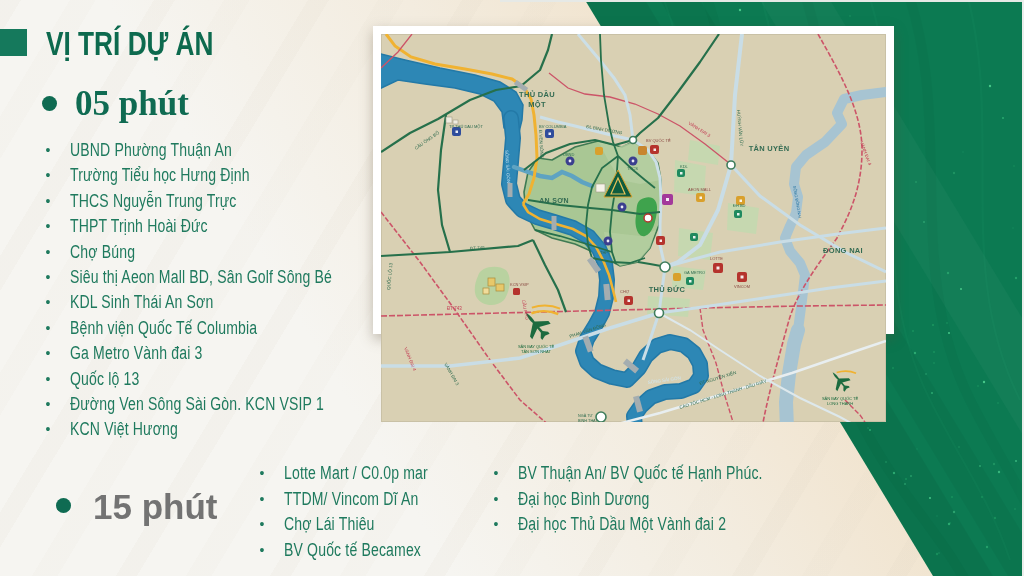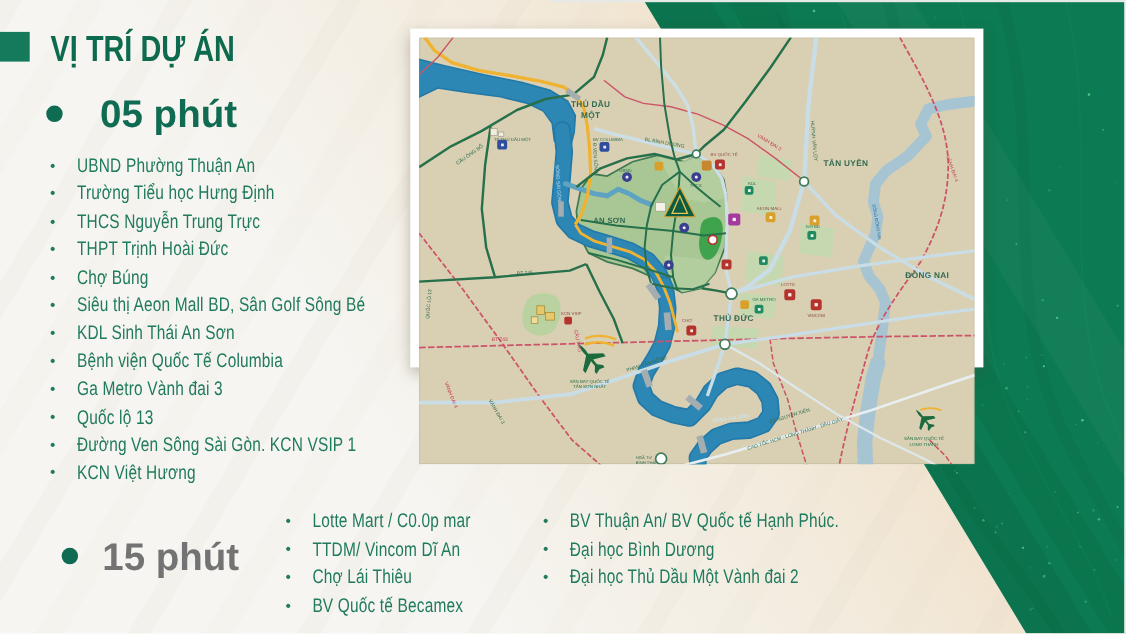--- a/index.html
+++ b/index.html
@@ -134,21 +134,21 @@
 <div class="abs" style="left:500px;top:0;width:524px;height:2px;background:#e6e9e6;"></div>
 
 <div class="abs" style="left:1022px;top:0;width:2px;height:576px;background:#eceeec;"></div>
 
 <div class="abs" style="left:0;top:29px;width:27px;height:27px;background:#15795c;"></div>
 
 <div class="abs" style="left:46px;top:27px;font-size:33px;line-height:1;font-weight:bold;color:#0d6a4e;transform:scaleX(0.795);transform-origin:0 0;white-space:nowrap;">VỊ TRÍ DỰ ÁN</div>
 
 <div class="abs" style="left:42px;top:96px;width:15px;height:15px;border-radius:50%;background:#0f6b52;"></div>
 
-<div class="abs" style="left:91px;top:86px;font-size:35px;line-height:1;font-weight:bold;color:#0f6b52;white-space:nowrap;">05 phút</div>
+<div class="abs" style="left:75px;top:86px;font-size:35px;line-height:1;font-weight:bold;color:#0f6b52;white-space:nowrap;font-family:Liberation Serif, serif;">05 phút</div>
 
 <div class="abs" style="left:42px;top:138px;width:12px;font-size:14px;line-height:25.4px;color:#1f7a5e;text-align:center;">
   <div>•</div>
     <div>•</div>
     <div>•</div>
     <div>•</div>
     <div>•</div>
     <div>•</div>
     <div>•</div>
     <div>•</div>

